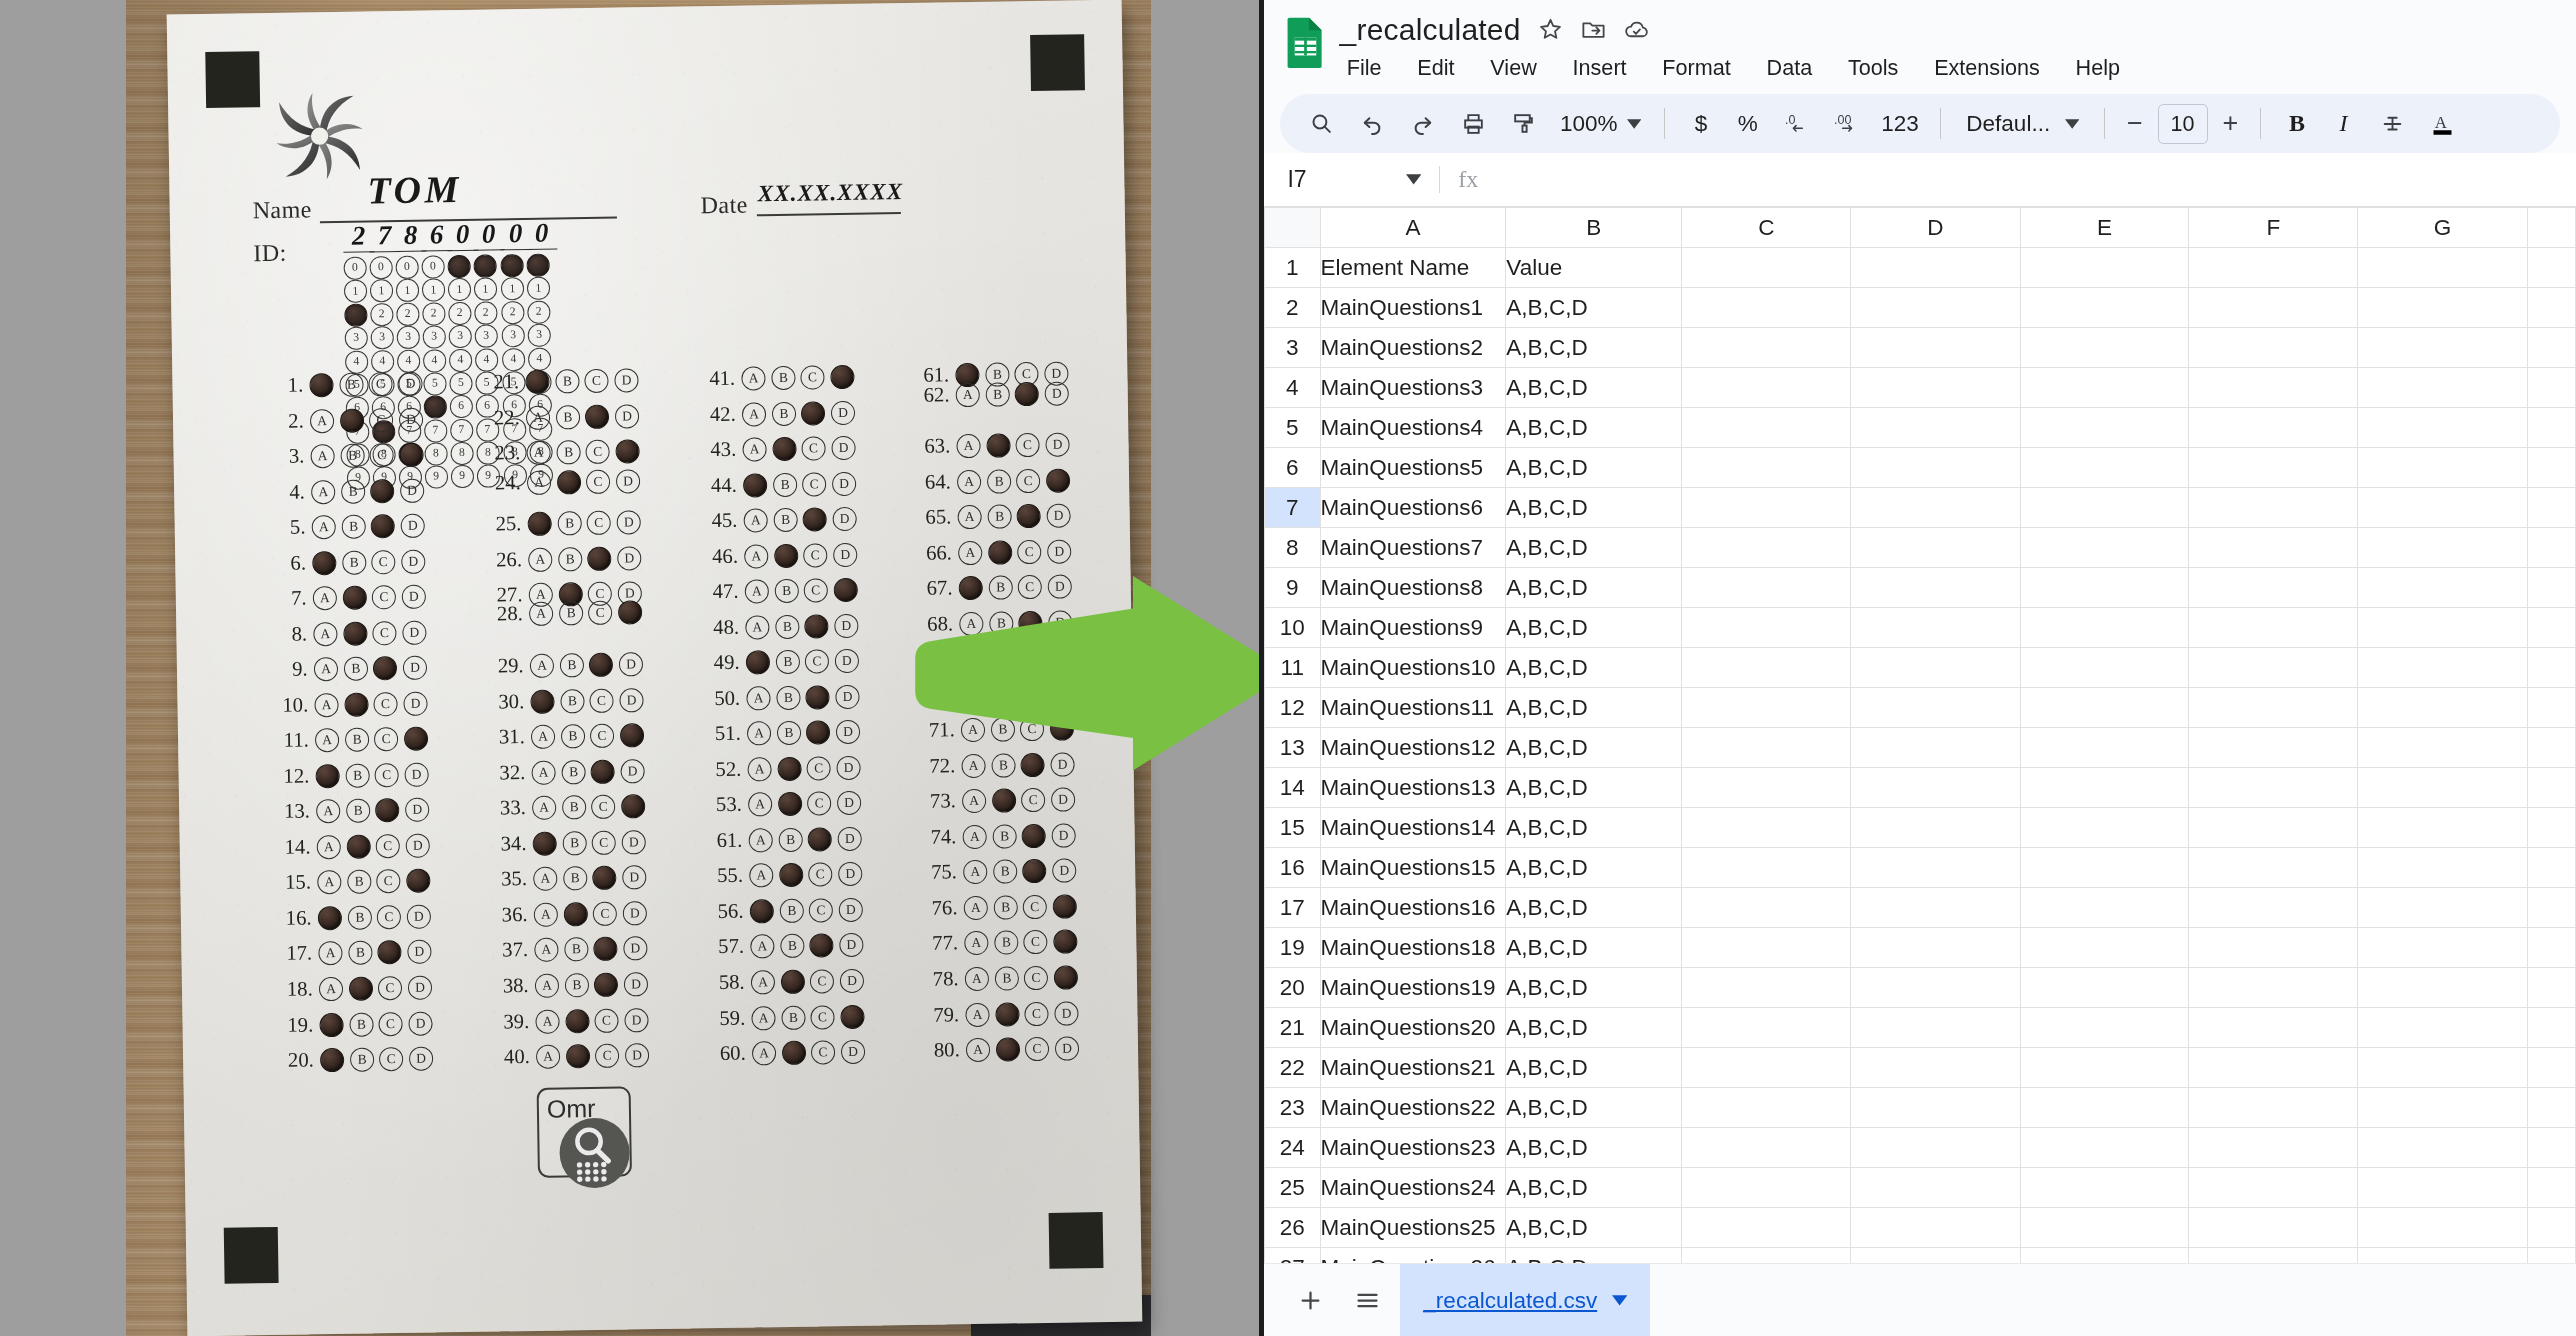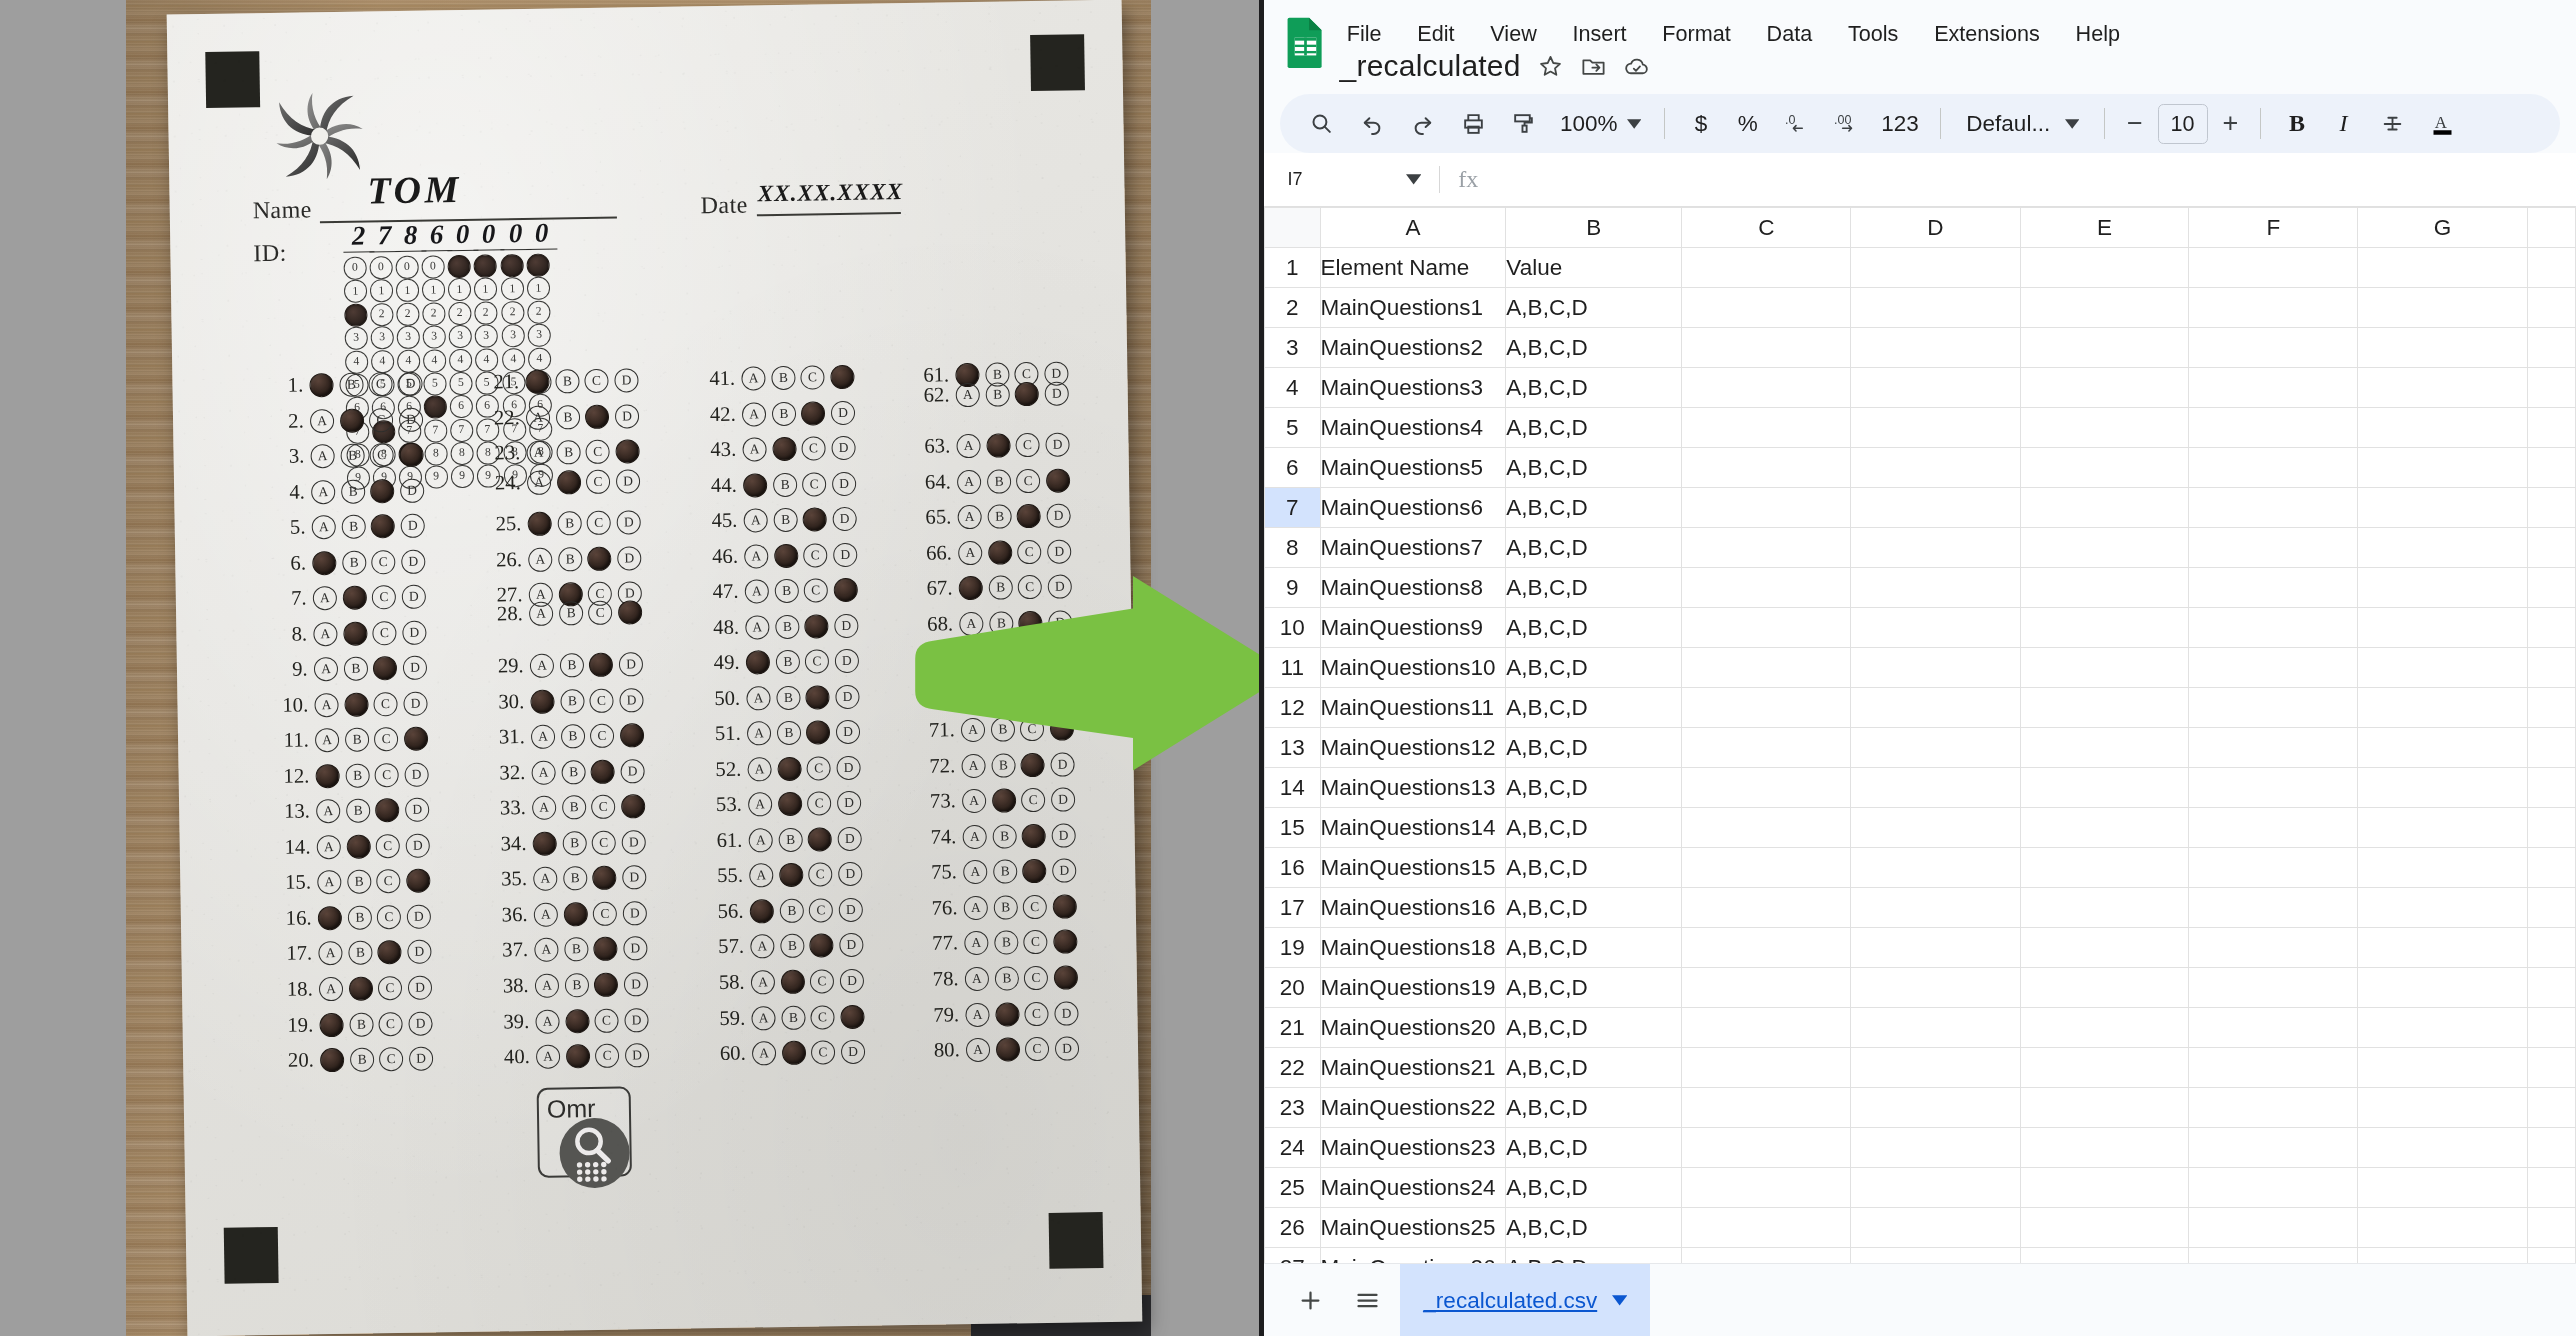--- a/index.html
+++ b/index.html
@@ -204,21 +204,21 @@
   }
   .fs-step { font-size: 27px; color:#3c4043; width: 31px; text-align:center; }
   .tb-bold   { font-size: 24px; font-weight: 700; font-family:"Liberation Serif",serif; }
   .tb-italic { font-size: 24px; font-style: italic; font-family:"Liberation Serif",serif; }
 
   #formula-bar {
     height: 54px; display: flex; align-items: center;
     background: #fff; border-bottom: 0.9px solid #e0e0e0; padding-left: 23.4px;
   }
   #namebox {
-    width: 106px; font-size: 18px; color: #1f1f1f;
+    width: 106px; font-size: 23px; color: #1f1f1f;
   }
   #namebox-arrow { margin-left: 12.6px; }
   .vsep { width: 0.9px; height: 27px; background: #d7d7d7; margin: 0 18px; }
   #fx { font-family: "Liberation Serif", serif; font-size: 24px; color: #9aa0a6; }
   #formula-input { flex: 1; font-size: 22.5px; color: #1f1f1f; padding-left: 16px; }
 
   
   #grid-area { position: relative; background: #fff; }
   table#grid { border-collapse: collapse; table-layout: fixed; }
   table#grid th, table#grid td {
@@ -1022,45 +1022,45 @@
             <path d="M28 2 l14 14 h-14z" fill="#0b8043"></path>
             <rect x="12" y="24" width="24" height="20" fill="#fff"></rect>
             <rect x="12" y="24" width="24" height="3.5" fill="#0f9d58"></rect>
             <rect x="22.5" y="24" width="3" height="20" fill="#0f9d58"></rect>
             <rect x="12" y="32" width="24" height="2.6" fill="#0f9d58"></rect>
             <rect x="12" y="39" width="24" height="2.6" fill="#0f9d58"></rect>
           </svg>
         </div>
 
         <div id="title-col">
-          <div id="menu-line">
-              <span class="menu-item">File</span>
-              <span class="menu-item">Edit</span>
-              <span class="menu-item">View</span>
-              <span class="menu-item">Insert</span>
-              <span class="menu-item">Format</span>
-              <span class="menu-item">Data</span>
-              <span class="menu-item">Tools</span>
-              <span class="menu-item">Extensions</span>
-              <span class="menu-item">Help</span>
-            </div>
           <div id="title-line">
             <span id="doc-title">_recalculated</span>
             <svg class="titlebar-ico" viewBox="0 0 24 24">
               <path d="M12 3.5l2.5 5.4 5.9.7-4.4 4 1.2 5.8L12 16.5 6.8 19.4 8 13.6 3.6 9.6l5.9-.7z" fill="none" stroke="#444746" stroke-width="1.6" stroke-linejoin="round"></path>
             </svg>
             <svg class="titlebar-ico" viewBox="0 0 24 24">
               <path d="M3 6.5h6l2 2h10v10H3z" fill="none" stroke="#444746" stroke-width="1.6" stroke-linejoin="round"></path>
               <path d="M11 13h6M14.5 10.2l2.8 2.8-2.8 2.8" fill="none" stroke="#444746" stroke-width="1.6" stroke-linecap="round" stroke-linejoin="round"></path>
             </svg>
             <svg class="titlebar-ico" viewBox="0 0 24 24">
               <path d="M7 18h10.2a3.8 3.8 0 0 0 .4-7.6A5.4 5.4 0 0 0 7.2 9.4 3.9 3.9 0 0 0 7 18z" fill="none" stroke="#444746" stroke-width="1.6" stroke-linejoin="round"></path>
               <path d="M9.6 13.9l1.9 1.9 3.6-3.9" fill="none" stroke="#444746" stroke-width="1.6" stroke-linecap="round" stroke-linejoin="round"></path>
             </svg>
           </div>
+          <div id="menu-line">
+              <span class="menu-item">File</span>
+              <span class="menu-item">Edit</span>
+              <span class="menu-item">View</span>
+              <span class="menu-item">Insert</span>
+              <span class="menu-item">Format</span>
+              <span class="menu-item">Data</span>
+              <span class="menu-item">Tools</span>
+              <span class="menu-item">Extensions</span>
+              <span class="menu-item">Help</span>
+            </div>
         </div>
       </div>
 
       <div id="toolbar">
         <div class="tb-btn">
           <svg viewBox="0 0 24 24" width="25" height="25">
             <circle cx="10.5" cy="10.5" r="6.2" fill="none" stroke="#3c4043" stroke-width="1.9"></circle>
             <line x1="15.2" y1="15.2" x2="20" y2="20" stroke="#3c4043" stroke-width="1.9" stroke-linecap="round"></line>
           </svg>
         </div>

